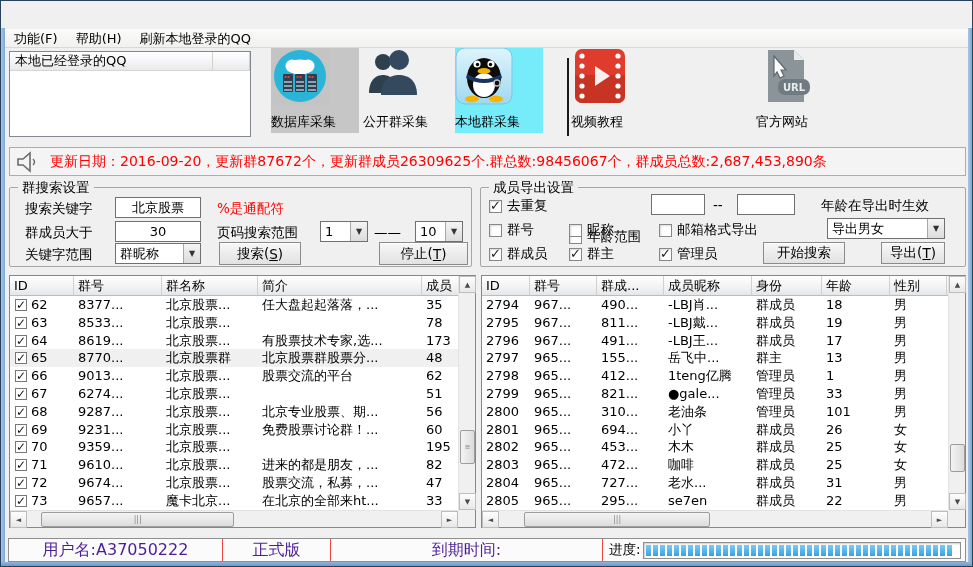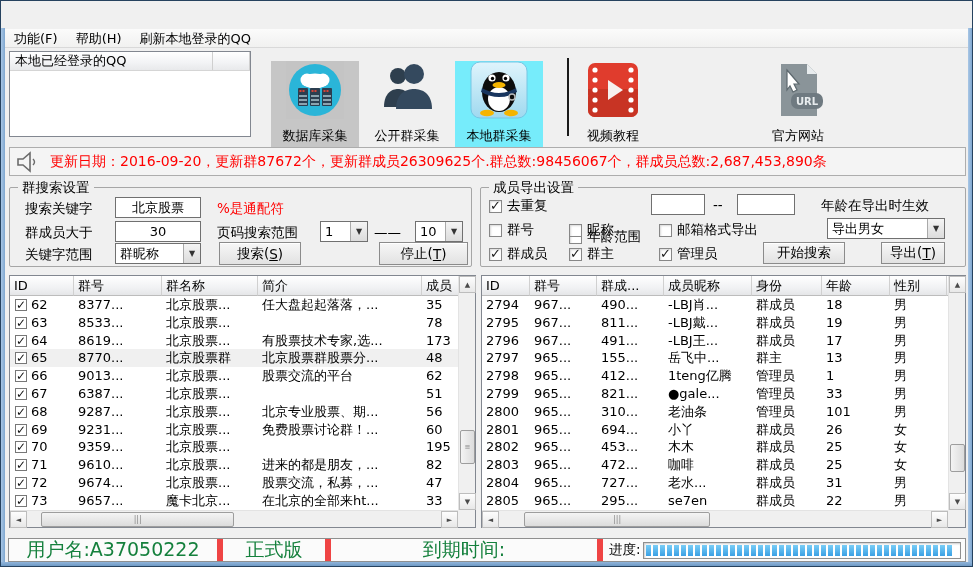--- a/index.html
+++ b/index.html
@@ -47,21 +47,21 @@
   
   .qq-listbox { left: 8px; top: 50px; width: 242px; height: 86px;
     border: 1px solid #828790; background: #fff; }
   .qq-lv-head { display: flex; height: 19px; border-bottom: 1px solid #d5d5d5; }
   .qq-col { background: linear-gradient(#ffffff, #f2f3f5 60%, #e8e9eb);
     border-right: 1px solid #cfcfcf; font-size: 13px; line-height: 18px;
     padding-left: 5px; white-space: nowrap; overflow: hidden; }
   .qq-col.main { width: 203px; } .qq-col.extra { flex: 1; }
   .qq-body { height: 65px; background: #fff; }
 
-  .tb-item { position: absolute; top: 60px; width: 88px; text-align: center; cursor: pointer; }
+  .tb-item { position: absolute; top: 46px; width: 88px; cursor: pointer; }
   .tb-icon { width: 58px; height: 58px; margin: 0 auto; }
   .tb-label { display: block; font-size: 13px; color: #000; margin-top: 4px; white-space: nowrap; }
   .tb-item.gray { background: #c6c6c6; padding-bottom: 2px; }
   .tb-item.selected { background: #76ecfb; padding-bottom: 2px; }
   .tb-divider { position: absolute; left: 566px; top: 57px; width: 2px; height: 78px;
     background: #1a1a1a; }
 
   
   .banner { left: 8px; top: 146px; width: 957px; height: 29px;
     border: 1px solid #adadad; background: #f4f4f4; display: flex; align-items: center; }
@@ -132,22 +132,22 @@
   .hthumb { position: absolute; top: 1px; height: 15px;
     background: linear-gradient(#f4f4f4,#dcdcdc); border: 1px solid #9d9d9d;
     border-radius: 2px; display: flex; align-items: center; justify-content: center;
     font-size: 8px; color: #8a8a8a; }
   .sb-corner { position: absolute; right: 0; bottom: 0; width: 17px; height: 17px;
     background: #f0f0f0; }
 
   
   .statusbar { left: 7px; top: 537px; width: 958px; height: 24px;
     border: 1px solid #8f8f8f; background: #fbfbfb; display: flex; align-items: center; }
-  .sb-seg { height: 100%; border-right: 6px solid #ef4444; display: flex;
-    align-items: center; justify-content: center; font-size: 19px; color: #15803d;
+  .sb-seg { height: 100%; border-right: 1px solid #ef4444; display: flex;
+    align-items: center; justify-content: center; font-size: 16px; color: #4c1d95;
     white-space: nowrap; flex: none; }
   .sb-seg.s1 { width: 214px; } .sb-seg.s2 { width: 108px; } .sb-seg.s3 { width: 272px; }
   .sb-plabel { font-size: 13.5px; margin: 0 2px 0 6px; flex: none; }
   .ptrack { flex: 1; height: 17px; margin-right: 4px; border: 1px solid #8f8f8f;
     background: #fff; box-shadow: inset 1px 1px 2px rgba(0,0,0,.2);
     display: flex; align-items: stretch; padding: 2px; overflow: hidden; }
   .pseg { flex: none; width: 5px; margin-right: 2px;
     background: linear-gradient(#79cdf6, #2e9be2); }
 </style>
 </head>
@@ -407,21 +407,21 @@
         </div>
         <div class="lv-row">
           <div class="lv-cell" style="width: 64px;"><span class="row-cb"></span>66</div>
           <div class="lv-cell" style="width: 88px;">9013...</div>
           <div class="lv-cell" style="width: 96px;">北京股票...</div>
           <div class="lv-cell" style="width: 164px;">股票交流的平台</div>
           <div class="lv-cell" style="width: 38px;">62</div>
         </div>
         <div class="lv-row">
           <div class="lv-cell" style="width: 64px;"><span class="row-cb"></span>67</div>
-          <div class="lv-cell" style="width: 88px;">6387...</div>
+          <div class="lv-cell" style="width: 88px;">6274...</div>
           <div class="lv-cell" style="width: 96px;">北京股票...</div>
           <div class="lv-cell" style="width: 164px;"></div>
           <div class="lv-cell" style="width: 38px;">51</div>
         </div>
         <div class="lv-row">
           <div class="lv-cell" style="width: 64px;"><span class="row-cb"></span>68</div>
           <div class="lv-cell" style="width: 88px;">9287...</div>
           <div class="lv-cell" style="width: 96px;">北京股票...</div>
           <div class="lv-cell" style="width: 164px;">北京专业股票、期...</div>
           <div class="lv-cell" style="width: 38px;">56</div>

